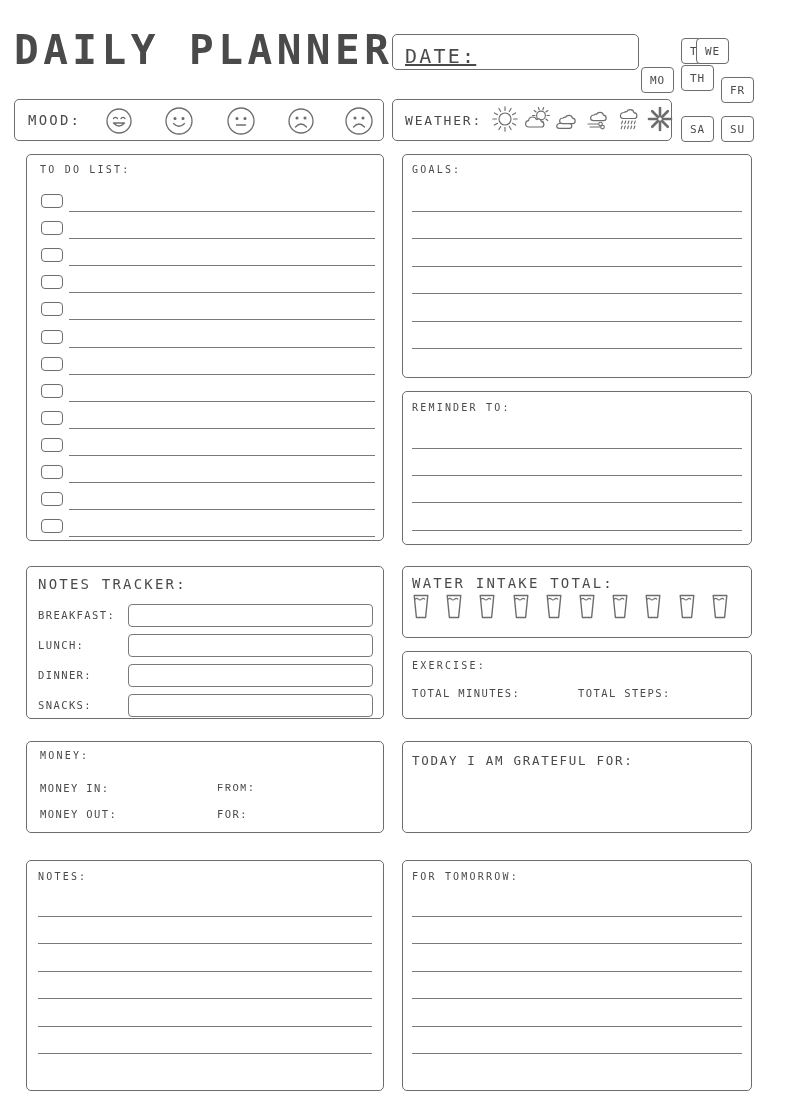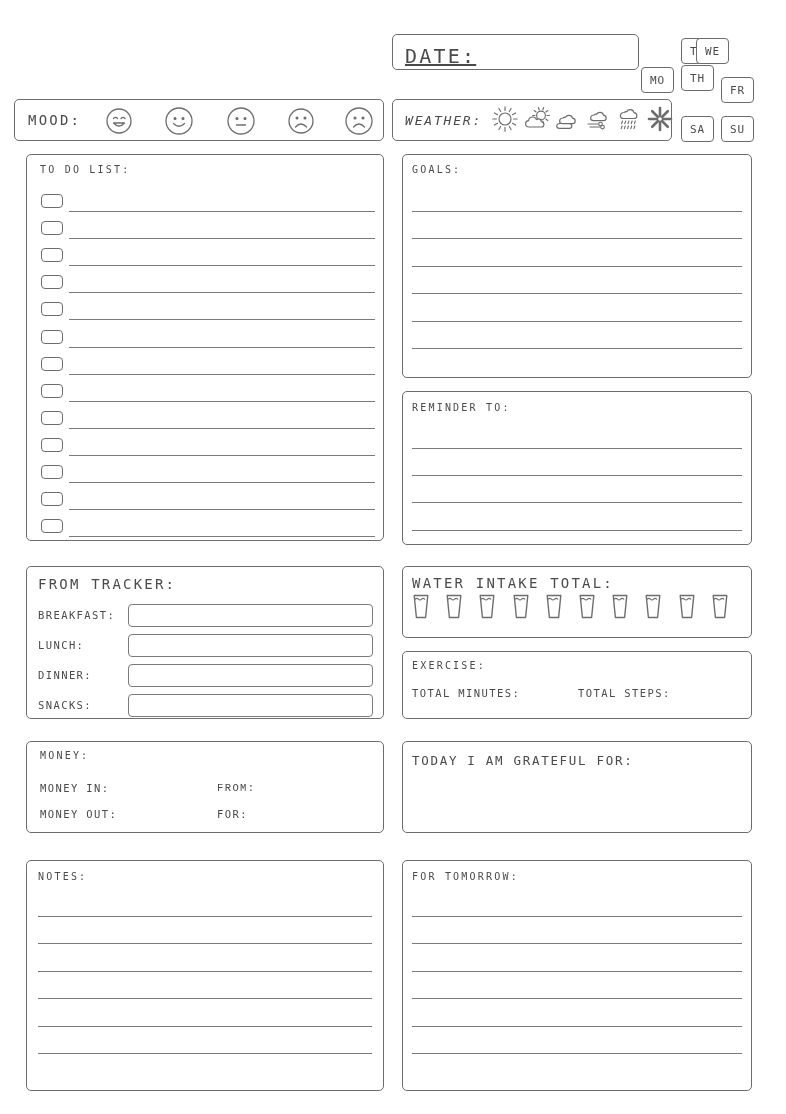--- a/index.html
+++ b/index.html
@@ -84,21 +84,21 @@
     display: flex; align-items: center; justify-content: center;
     font-size: 11px; letter-spacing: 1px; color: #4a4a4a;
   }
 
   #mood-box  { left: 14px;  top: 99px; width: 370px; height: 42px; }
   #mood-label { position: absolute; left: 28px; top: 112px;
                 font-size: 14px; letter-spacing: 2.2px; }
 
   #weather-box { left: 392px; top: 99px; width: 280px; height: 42px; }
   #weather-label { position: absolute; left: 405px; top: 113px;
-                   font-size: 13px; letter-spacing: 1.8px; font-style: italic; }
+                   font-size: 13px; letter-spacing: 1.8px; }
 
   .mood-face  { position: absolute; top: 106px; }
   .weather-ico { position: absolute; top: 104px; }
 
   
   .chk {
     position: absolute;
     width: 22px; height: 14px;
     border: 1.4px solid #6d6d6d;
     border-radius: 4px;
@@ -114,20 +114,21 @@
     background: #fff;
   }
 
   .glass { position: absolute; }
 </style>
 </head>
 <body>
 
 <div class="page">
 
+  <div id="planner-title">DAILY PLANNER</div>
 
   <div class="box" id="date-box"></div>
   <div id="date-label">DATE:</div>
 
   <div id="day-buttons">
       <div class="day-btn" style="left:641px;top:38px;margin-top:29px;">MO</div>
       <div class="day-btn" style="left:681px;top:38px;">TU</div>
       <div class="day-btn" style="left:696px;top:38px;">WE</div>
       <div class="day-btn" style="left:681px;top:65px;">TH</div>
       <div class="day-btn" style="left:721px;top:77px;">FR</div>
@@ -283,21 +284,21 @@
   <div class="box" id="reminder-box" style="left:402px;top:391px;width:350px;height:154px;"></div>
   <div class="sec-title" style="left:412px;top:402px;">REMINDER TO:</div>
   <div id="reminder-lines">
       <div class="rule" style="left:412px;top:448.0px;width:330px;"></div>
       <div class="rule" style="left:412px;top:475.2px;width:330px;"></div>
       <div class="rule" style="left:412px;top:502.4px;width:330px;"></div>
       <div class="rule" style="left:412px;top:529.6px;width:330px;"></div>
     </div>
 
   <div class="box" id="meal-box" style="left:26px;top:566px;width:358px;height:153px;"></div>
-  <div class="sec-title" style="left:38px;top:576px;font-size:14px;">FROM TRACKER:</div>
+  <div class="sec-title" style="left:38px;top:576px;font-size:14px;">NOTES TRACKER:</div>
   <div id="meal-rows">
       <div class="sub-label" style="left:38px;top:609px;">BREAKFAST:</div>
       <div class="field" style="left:128px;top:604px;width:245px;"></div>
       <div class="sub-label" style="left:38px;top:639px;">LUNCH:</div>
       <div class="field" style="left:128px;top:634px;width:245px;"></div>
       <div class="sub-label" style="left:38px;top:669px;">DINNER:</div>
       <div class="field" style="left:128px;top:664px;width:245px;"></div>
       <div class="sub-label" style="left:38px;top:699px;">SNACKS:</div>
       <div class="field" style="left:128px;top:694px;width:245px;"></div>
     </div>

